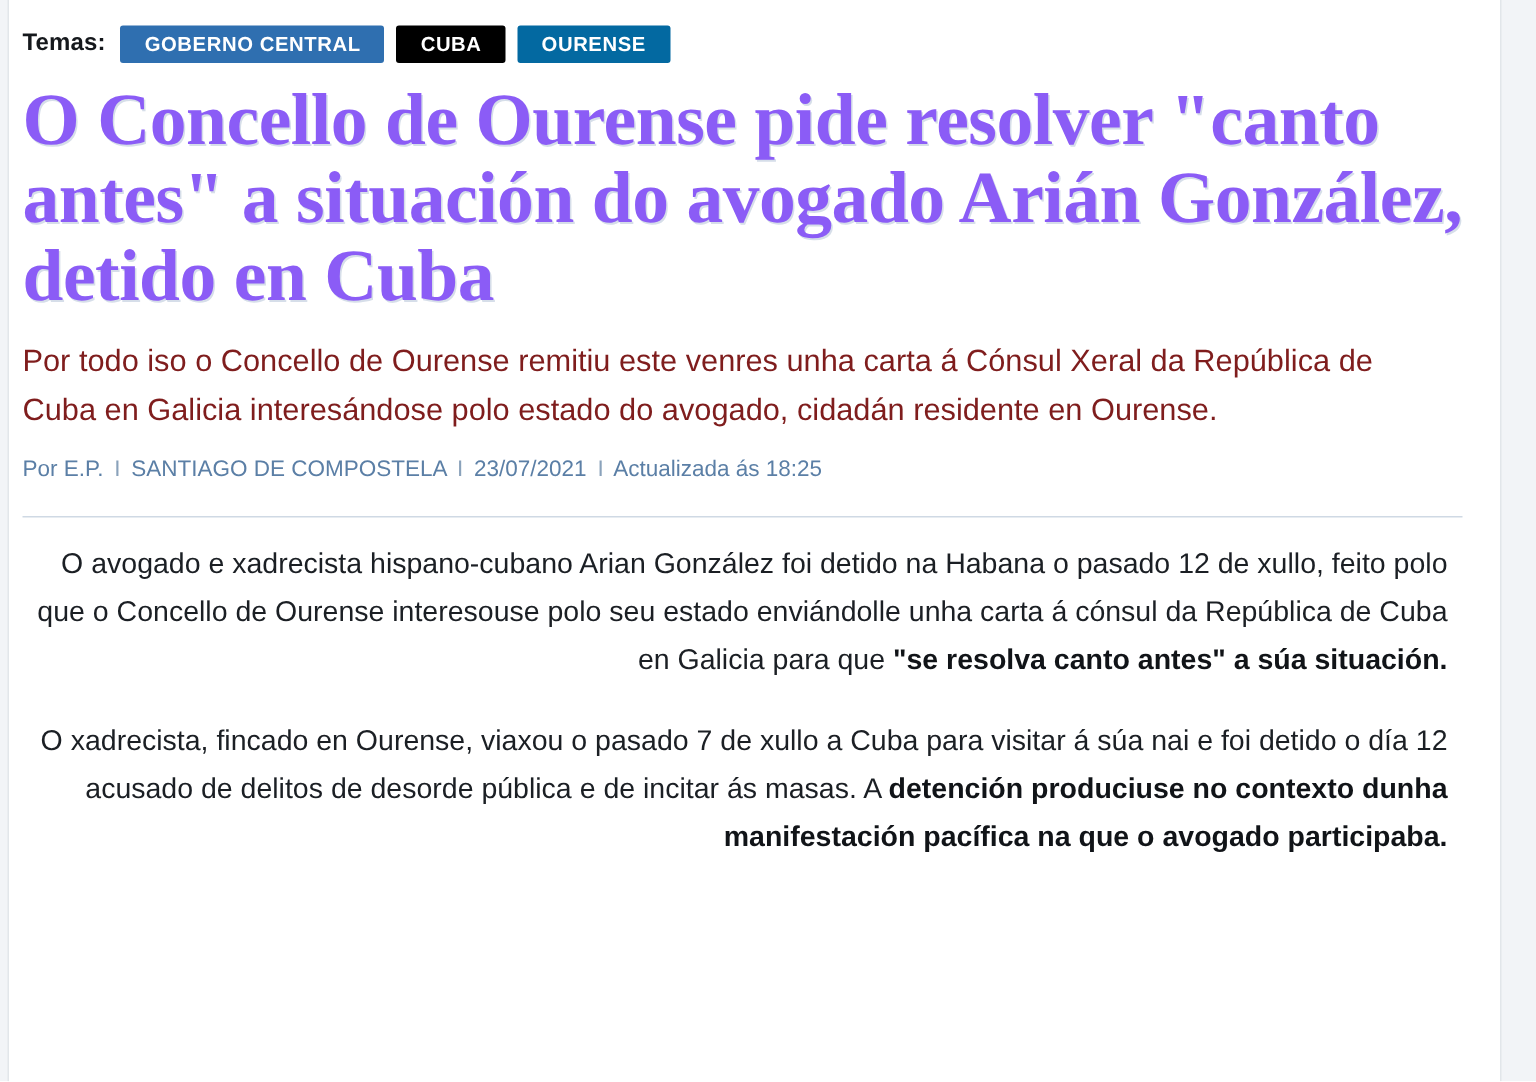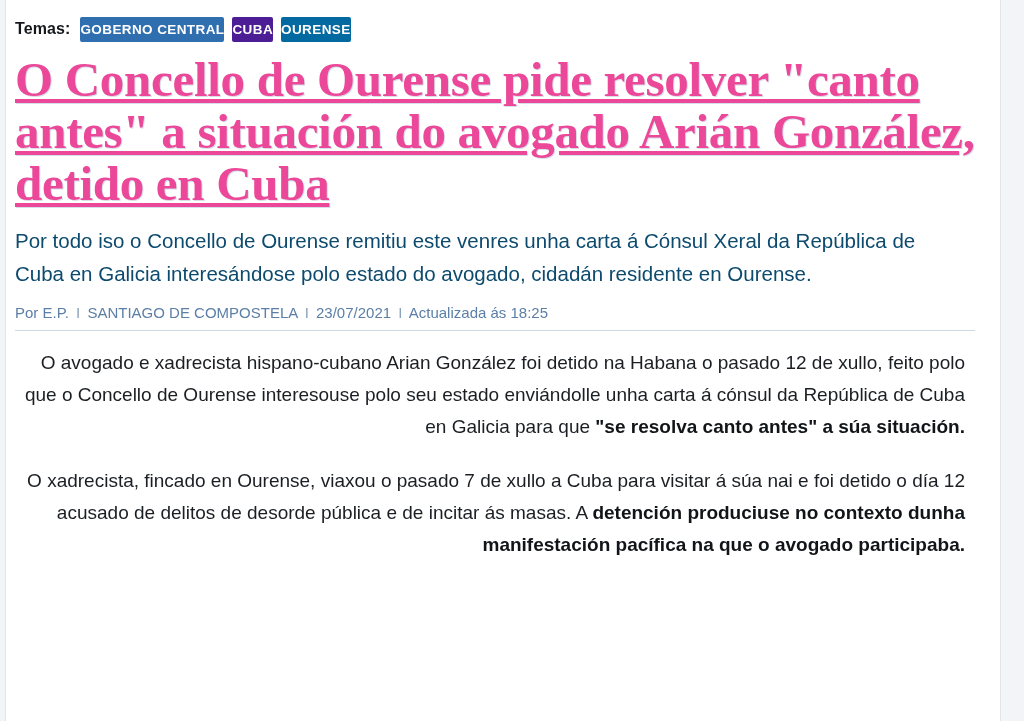--- a/index.html
+++ b/index.html
@@ -53,21 +53,21 @@
     font-size: 16px;
     font-weight: bold;
     color: #15181c;
     letter-spacing: 0.1px;
     margin-right: 2px;
   }
   .tag {
     display: inline-flex;
     align-items: center;
     height: 25px;
-    padding: 0 0;
+    padding: 0 16px;
     background: #2f6fb0;
     color: #ffffff;
     font-size: 13.5px;
     font-weight: bold;
     letter-spacing: 0.4px;
     border-radius: 2px;
     white-space: nowrap;
     cursor: pointer;
     text-decoration: none;
   }
@@ -79,29 +79,29 @@
     line-height: 1.06;
     color: #1a5395;
     letter-spacing: -0.3px;
     margin: 4px 0 14px 0;
     text-shadow: 1px 1px 0 rgba(180,195,215,0.55);
   }
   
   .standfirst {
     font-size: 20.5px;
     line-height: 1.62;
-    color: #0c4a6e;
+    color: #7f1d1d;
     margin: 0 0 14px 0;
     max-width: 940px;
   }
   
   .byline {
     font-size: 15px;
     color: #5b7fa6;
-    padding-bottom: 9px;
+    padding-bottom: 23px;
     border-bottom: 1px solid #cfd9e4;
     margin-bottom: 16px;
     max-width: 960px;
   }
   .byline .sep { color: #8aa2bb; padding: 0 3px; }
   
   .body-p {
     font-size: 19px;
     line-height: 1.68;
     color: #1b1f24;
@@ -117,25 +117,25 @@
 <div id="page">
 
   <div class="rail-left"></div>
   <div class="rail-right"></div>
 
   <div class="content">
 
     <div class="topics">
       <span class="topics-label">Temas:</span>
       <a class="tag" style="background: rgb(47, 111, 176);">GOBERNO CENTRAL</a>
-      <a class="tag" style="background: #4c1d95;">CUBA</a>
+      <a class="tag" style="background: #000000;">CUBA</a>
       <a class="tag" style="background: #0369a1;">OURENSE</a>
     </div>
 
-    <h1 class="headline" style="color: #ec4899; text-decoration: underline;">O Concello de Ourense pide resolver "canto antes" a situación do avogado Arián González, detido en Cuba</h1>
+    <h1 class="headline" style="color: #8b5cf6;">O Concello de Ourense pide resolver "canto antes" a situación do avogado Arián González, detido en Cuba</h1>
 
     <p class="standfirst">Por todo iso o Concello de Ourense remitiu este venres unha carta á Cónsul Xeral da República de Cuba en Galicia interesándose polo estado do avogado, cidadán residente en Ourense.</p>
 
     <div class="byline">
       <span>Por E.P.</span>
       <span class="sep">I</span>
       <span>SANTIAGO DE COMPOSTELA</span>
       <span class="sep">I</span>
       <span>23/07/2021</span>
       <span class="sep">I</span>

